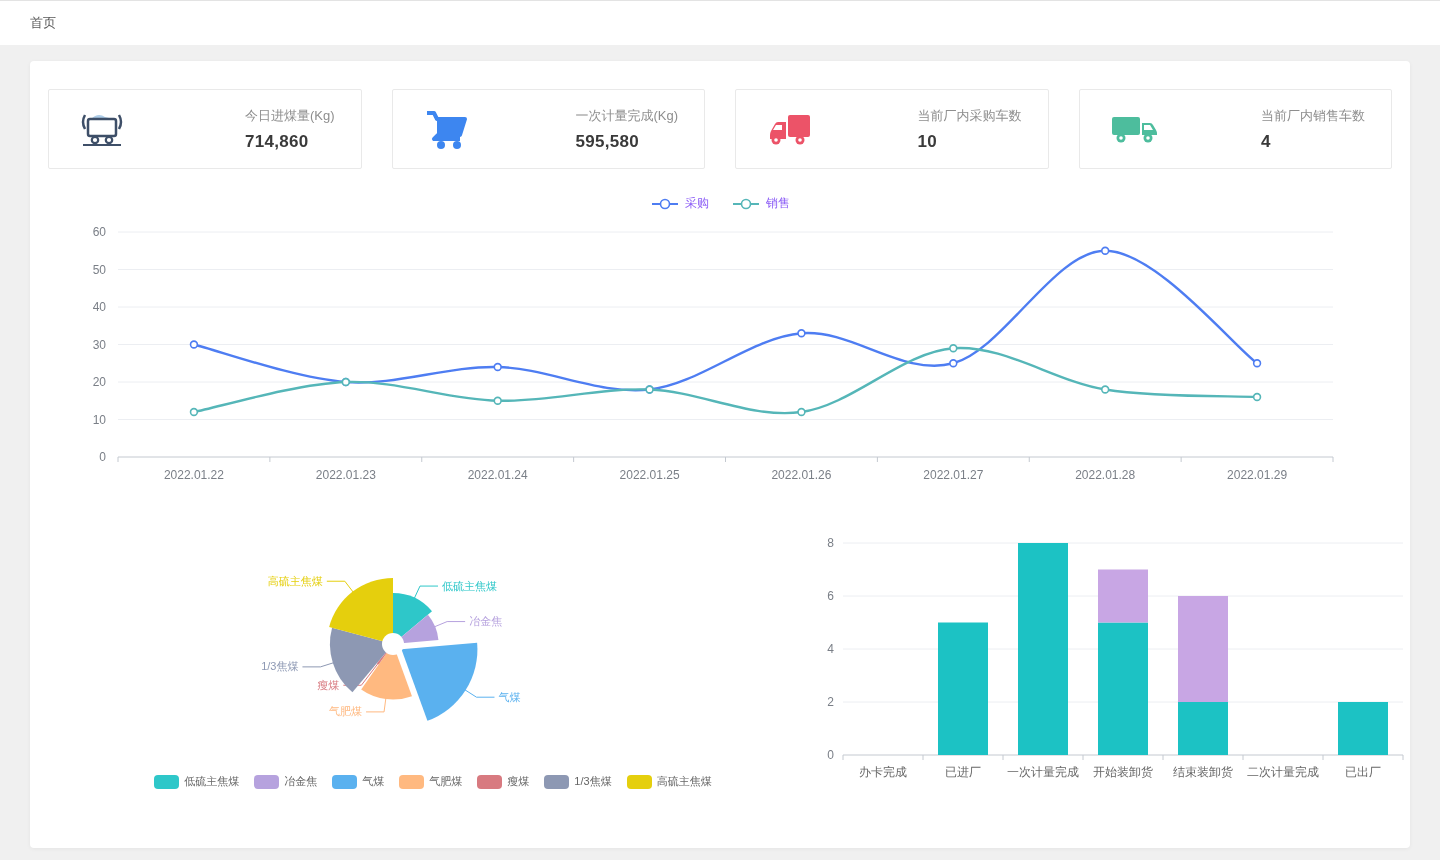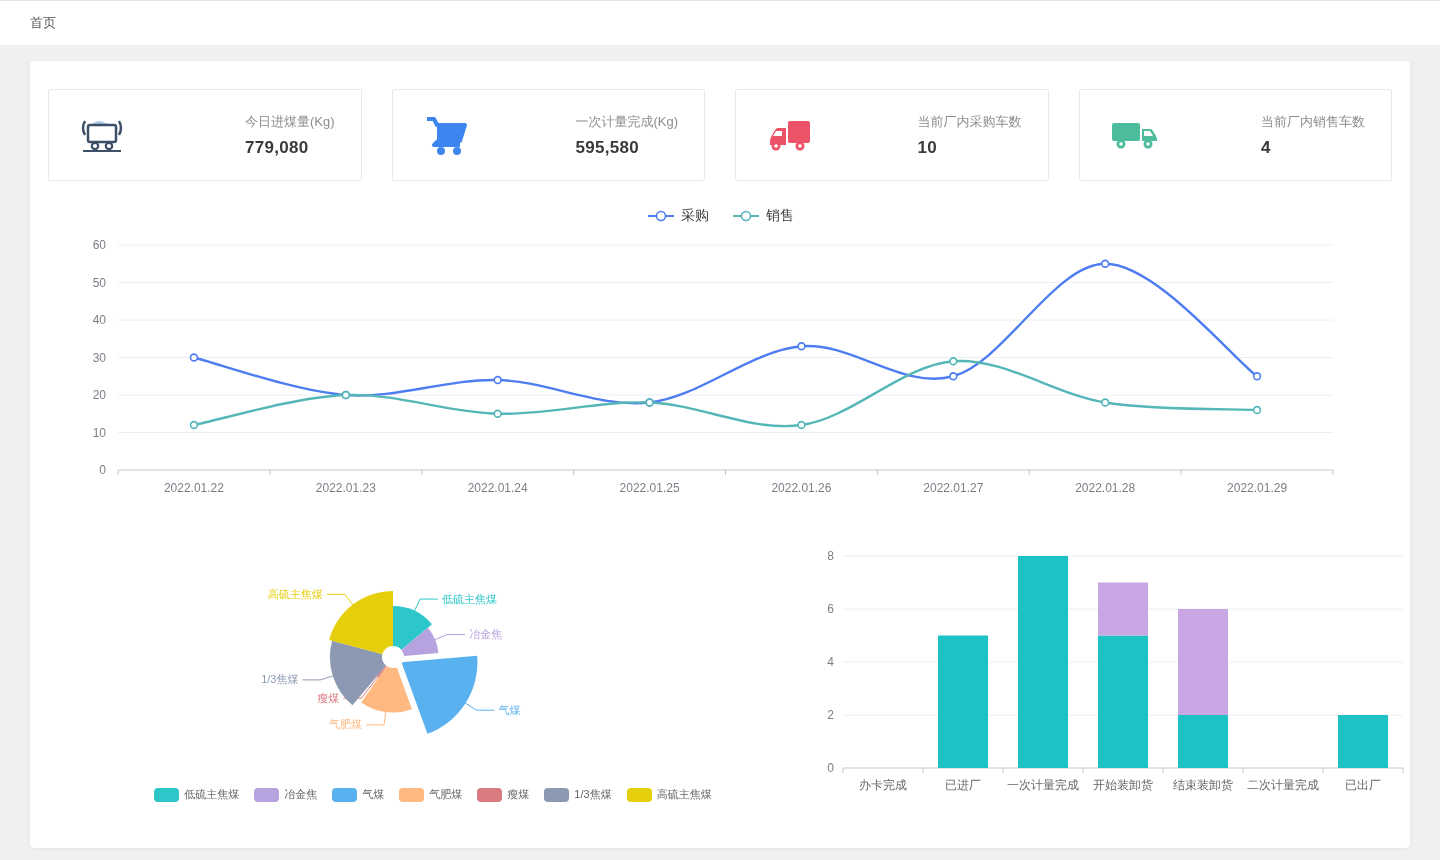--- a/index.html
+++ b/index.html
@@ -14,30 +14,30 @@
     display:flex; align-items:center; padding:9px 30px;
   }
   .breadcrumb { font-size:13px; color:#5a5a5a; cursor:pointer; }
   .panel {
     margin:16px 30px 0 30px; background:#fff; border-radius:4px;
     height:787px; box-shadow:0 1px 4px rgba(0,0,0,.05);
     padding:28px 18px 0 18px;
   }
   .cards { display:grid; grid-template-columns:repeat(4,1fr); gap:30px; }
   .card {
-    border:1px solid #e9e9e9; border-radius:2px; height:92px;
+    border:1px solid #e9e9e9; border-radius:2px; height:80px;
     display:flex; align-items:center; padding:0 26px; background:#fff;
   }
   .card-icon { width:56px; height:48px; flex:0 0 56px; }
   .card-text { margin-left:auto; }
   .card-label { color:#8e8e8e; font-size:13px; margin-bottom:7px; }
   .card-value { color:#3a3a3a; font-size:17px; font-weight:bold; letter-spacing:.3px; }
 
   .line-legend { display:flex; justify-content:center; gap:22px; margin:26px 0 2px 0; }
-  .line-legend .item { display:flex; align-items:center; gap:5px; font-size:14px; color:#404040; cursor:pointer; }
+  .line-legend .item { display:flex; align-items:center; gap:5px; font-size:12px; color:#8b5cf6; cursor:pointer; }
 
   .pie-bar-row { display:flex; margin-top:34px; }
   .pie-block { flex:0 0 770px; }
   .bar-block { flex:1; padding-top:4px; }
   .pie-legend { display:flex; justify-content:center; gap:15px; margin-top:4px; }
   .pie-legend .item { display:flex; align-items:center; gap:5px; font-size:11px; color:#666; cursor:pointer; }
   .pie-legend .swatch { width:25px; height:14px; border-radius:4px; display:inline-block; }
   svg text { font-family:"Liberation Sans", sans-serif; }
 </style>
 </head>
@@ -56,21 +56,21 @@
         <path d="M16 14 Q23 7 30 12 L38 14 L16 14 Z" fill="#aecde8"></path>
         <rect x="13" y="14" width="28" height="17" rx="2" fill="none" stroke="#3e4f68" stroke-width="2.5"></rect>
         <path d="M10 10 q-4 7 0 14" fill="none" stroke="#3e4f68" stroke-width="2.5"></path>
         <path d="M44 10 q4 7 0 14" fill="none" stroke="#3e4f68" stroke-width="2.5"></path>
         <circle cx="20" cy="35" r="3.2" fill="none" stroke="#3e4f68" stroke-width="2.2"></circle>
         <circle cx="34" cy="35" r="3.2" fill="none" stroke="#3e4f68" stroke-width="2.2"></circle>
         <line x1="8" y1="40" x2="46" y2="40" stroke="#3e4f68" stroke-width="2.2"></line>
       </svg>
       <div class="card-text">
         <div class="card-label">今日进煤量(Kg)</div>
-        <div class="card-value">779,080</div>
+        <div class="card-value">714,860</div>
       </div>
     </div>
 
     <div class="card">
       <svg class="card-icon" viewBox="0 0 56 48">
         <path d="M8 8 h7 l3 6 h28 l-5 16 h-22 l-4 4 h26" fill="none" stroke="#3d86f0" stroke-width="4" stroke-linejoin="round"></path>
         <path d="M18 14 h28 l-5 16 h-23 Z" fill="#3d86f0"></path>
         <circle cx="22" cy="40" r="4" fill="#3d86f0"></circle>
         <circle cx="38" cy="40" r="4" fill="#3d86f0"></circle>
       </svg>

